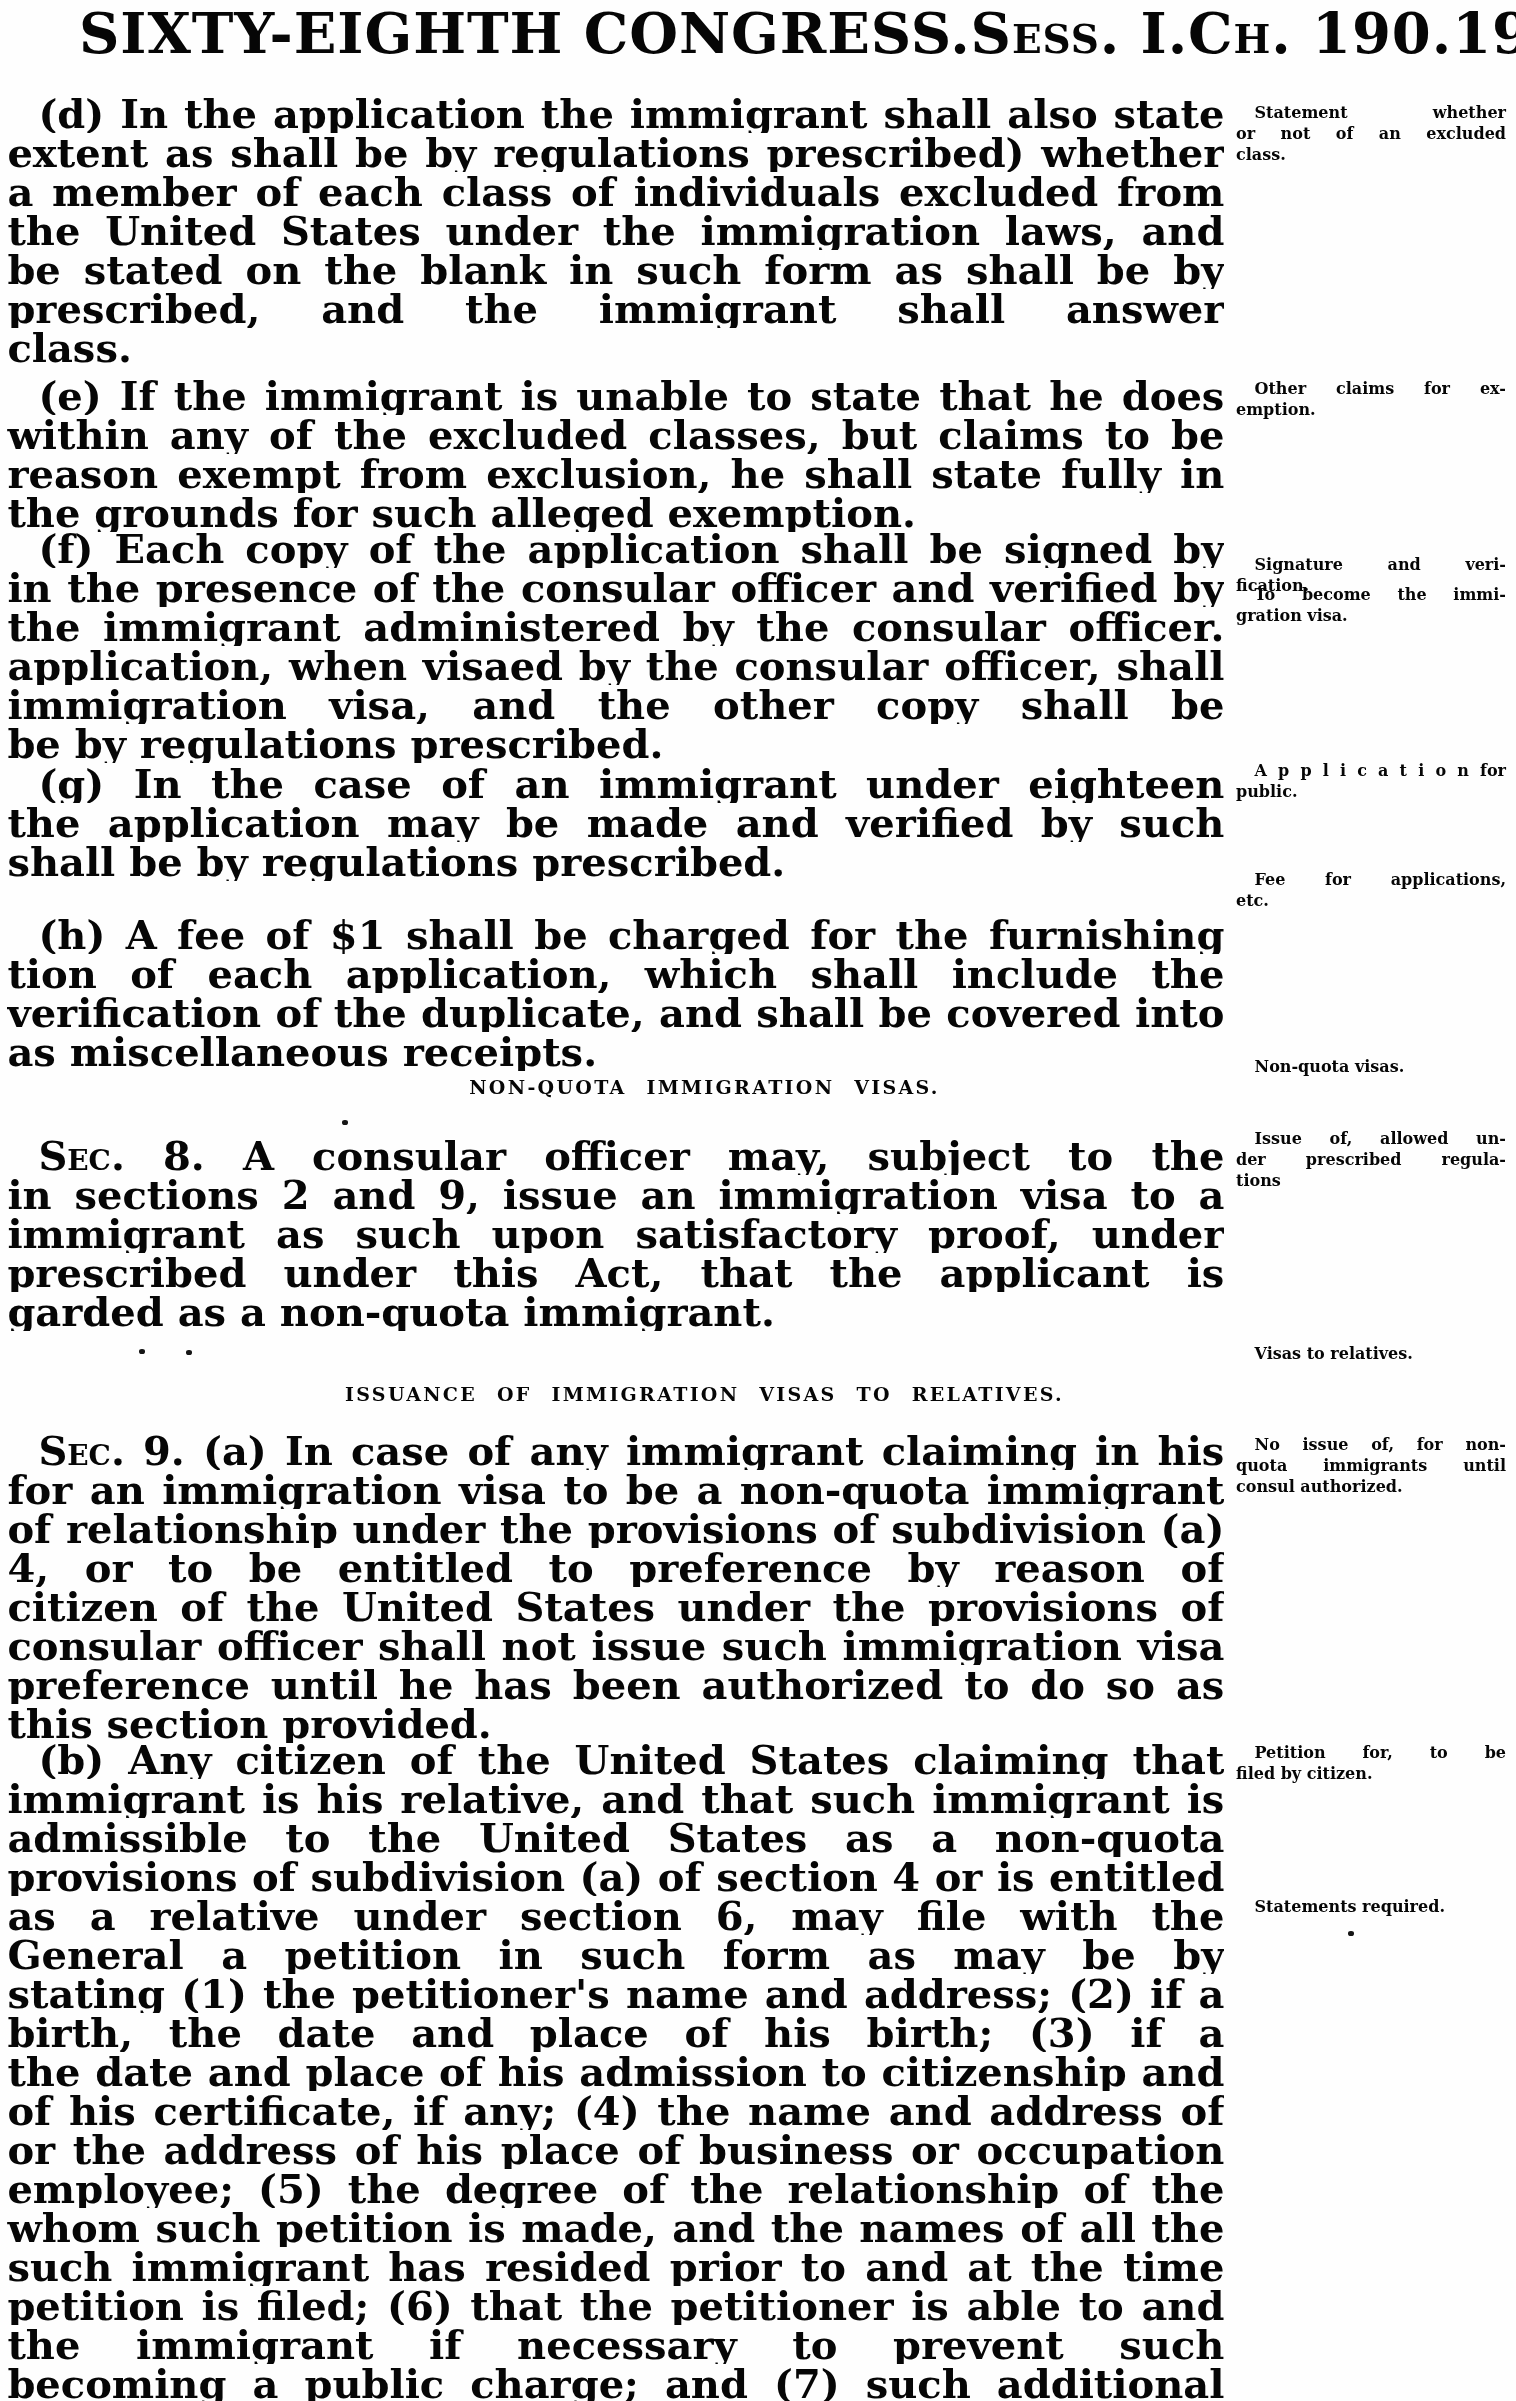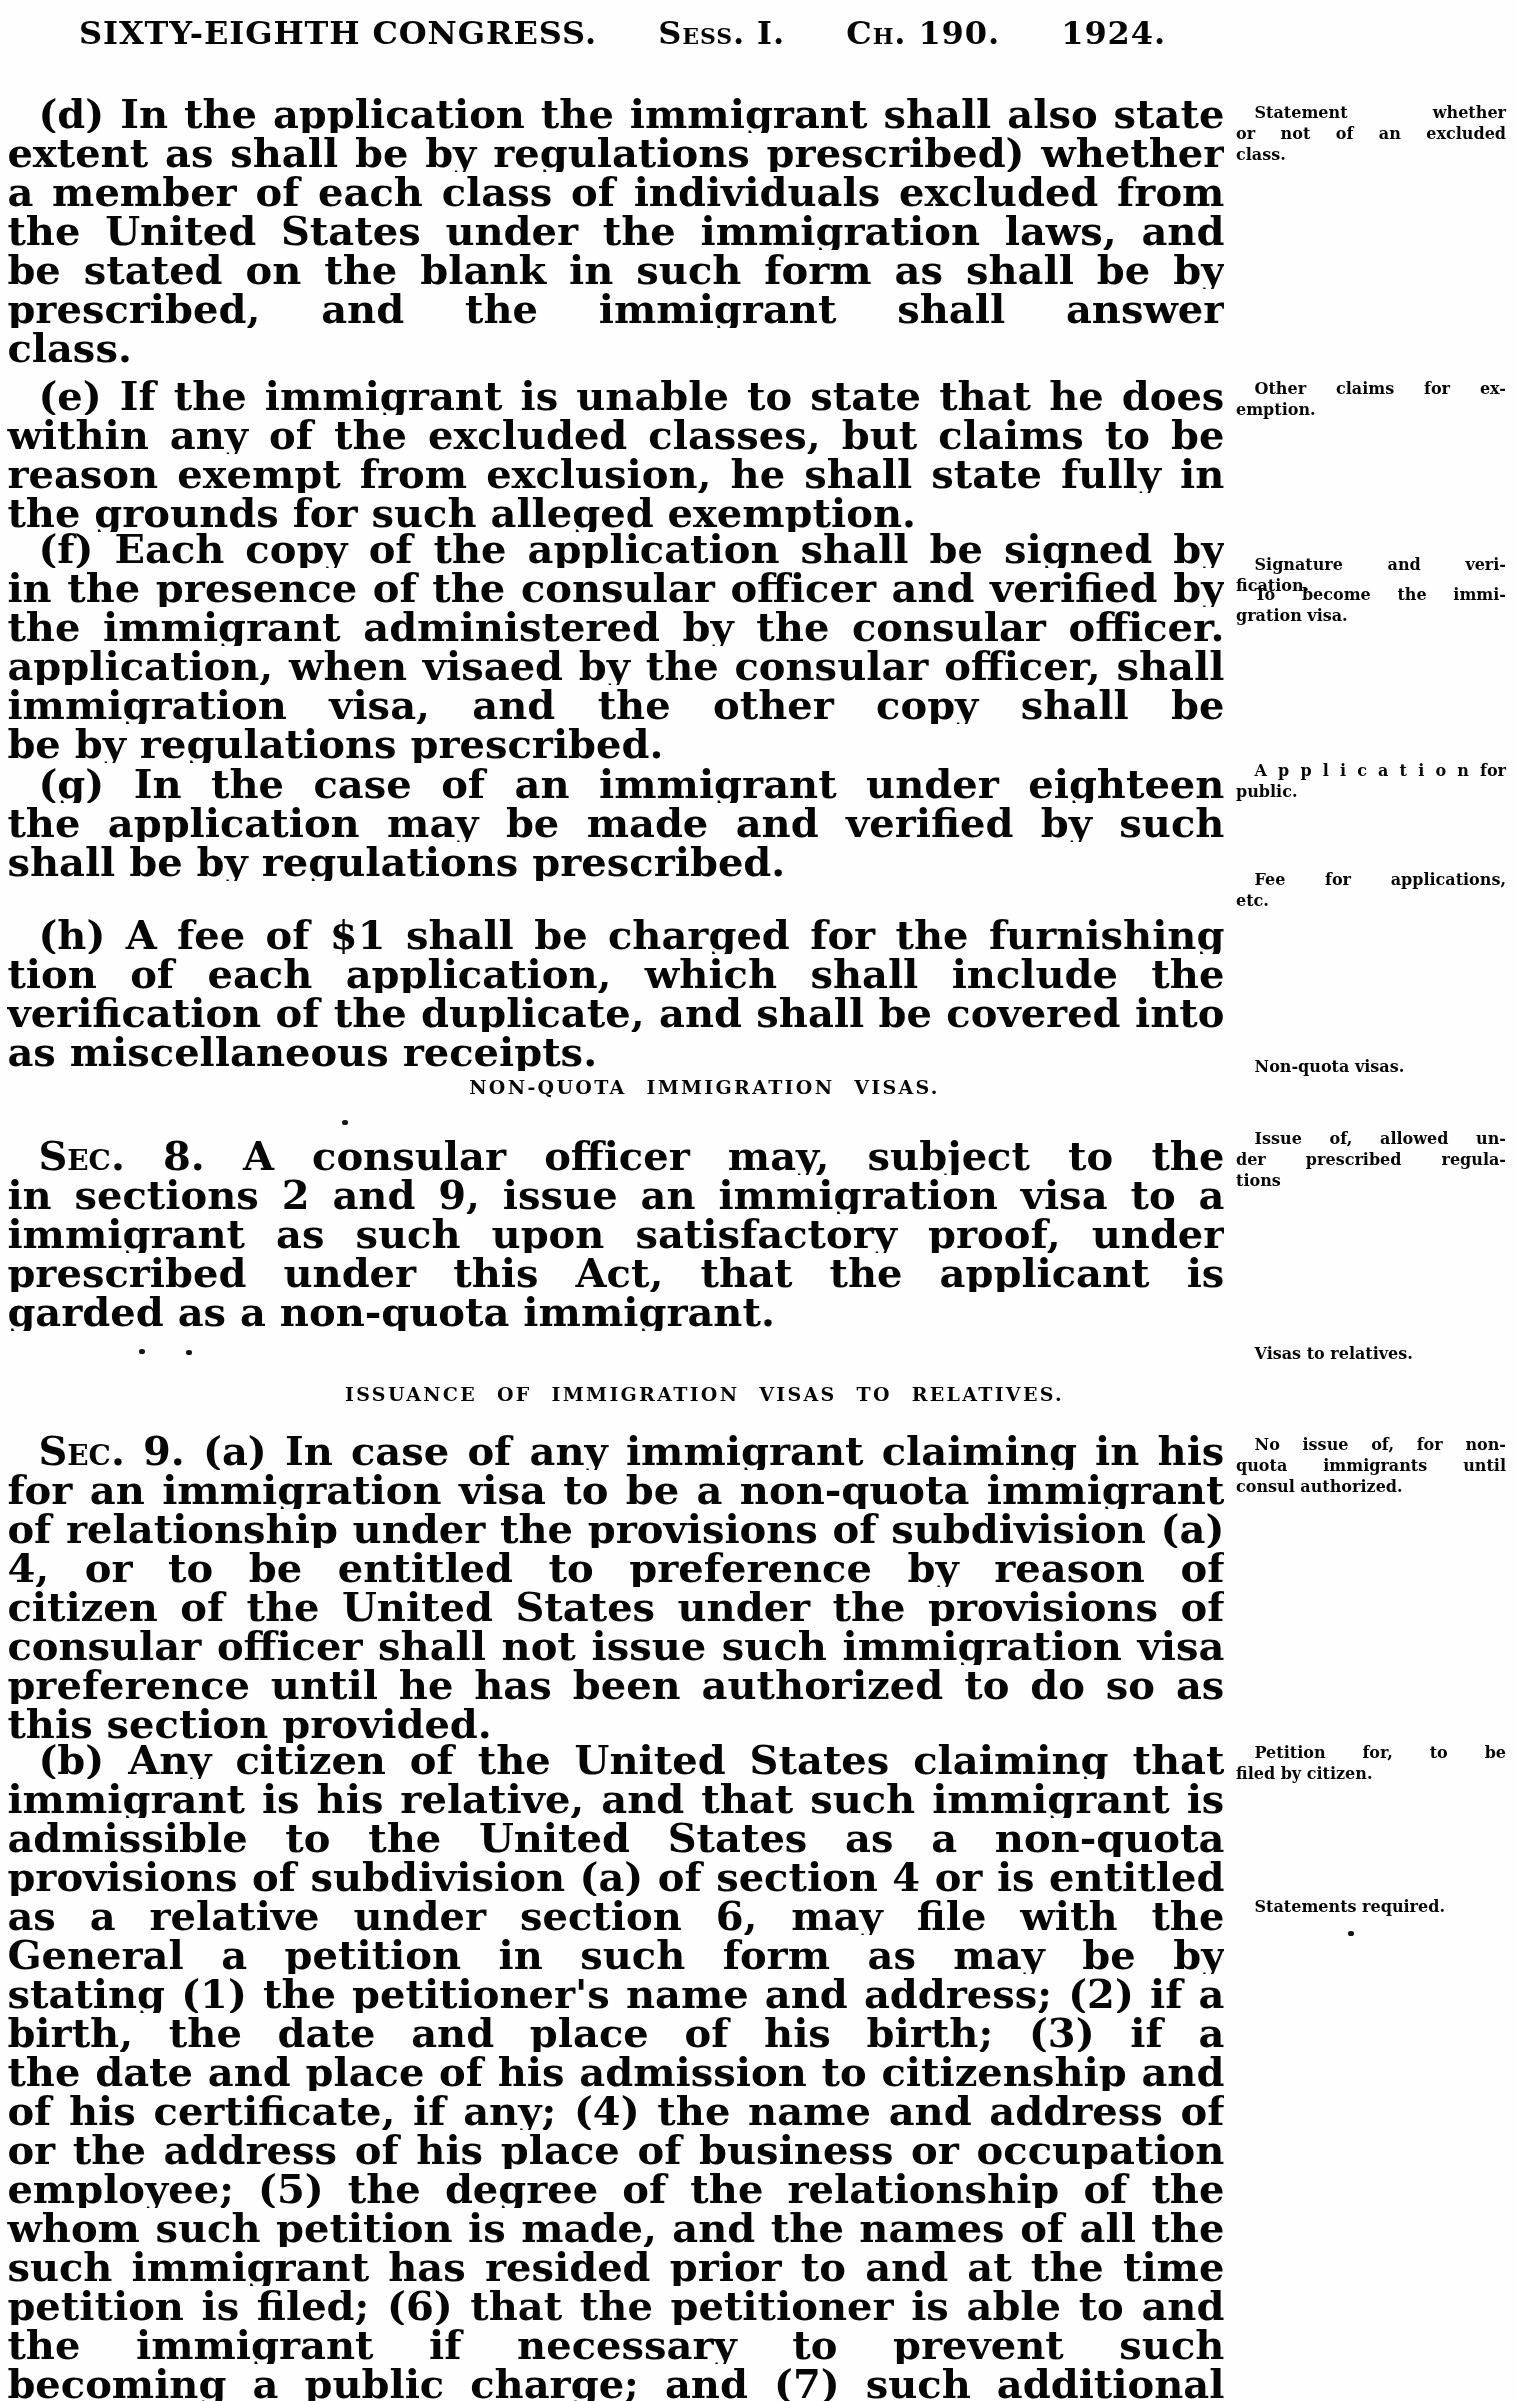--- a/index.html
+++ b/index.html
@@ -16,21 +16,21 @@
     margin: 0 auto;
   }
   .page-header {
     position: absolute;
     top: 11px;
     left: 79px;
     width: 1087px;
     display: flex;
     justify-content: space-between;
     align-items: baseline;
-    font-size: 32px;
+    font-size: 56px;
     line-height: 44px;
     letter-spacing: 0.9px;
     white-space: nowrap;
   }
   .sc { font-variant: small-caps; }
   .layer { position: absolute; left: 0; top: 0; width: 100%; height: 100%; }
   .para {
     position: absolute;
     left: 7.4px;
     width: 1217px;

